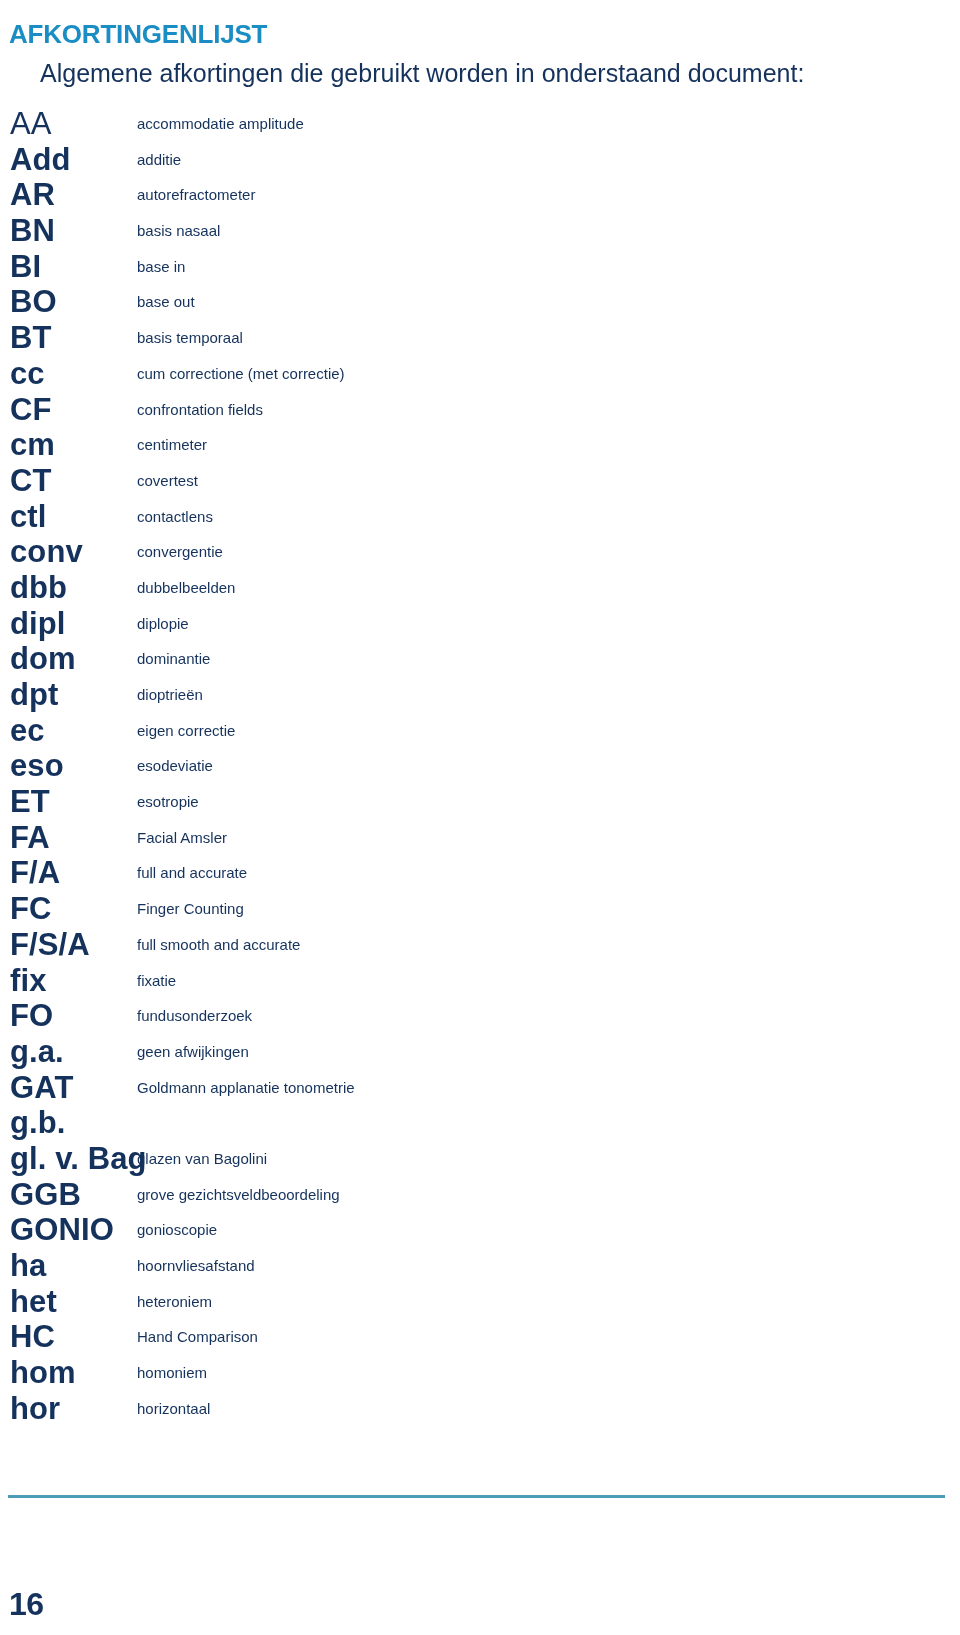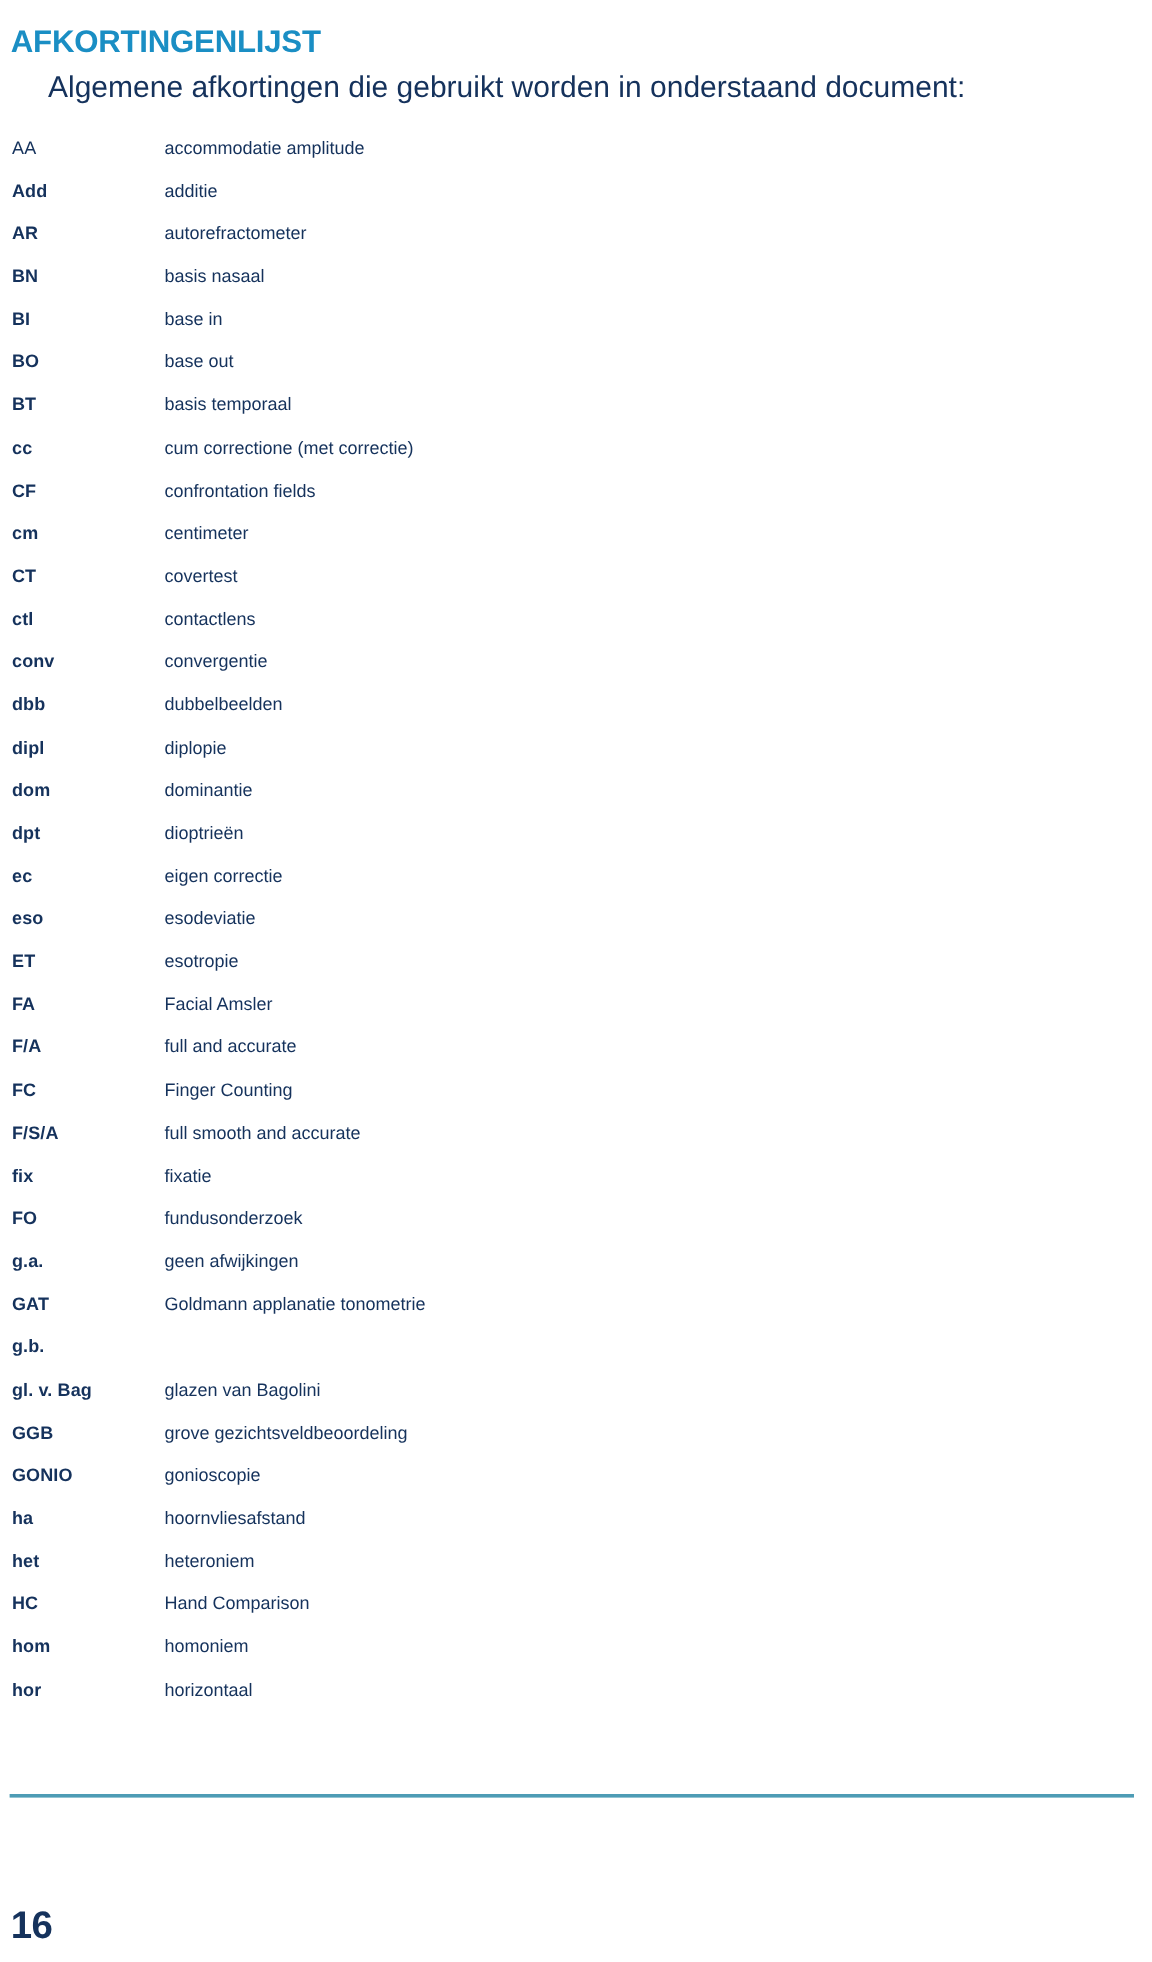--- a/index.html
+++ b/index.html
@@ -57,21 +57,21 @@
   .abbr-row {
     position: relative;
     height: 35.7px;
     line-height: 35.7px;
     white-space: nowrap;
   }
   .abbr-term {
     position: absolute;
     left: 10px;
     top: 0;
-    font-size: 15px;
+    font-size: 31px;
     font-weight: bold;
     color: #15325c;
     letter-spacing: 0.1px;
   }
   .abbr-row.is-regular .abbr-term {
     font-weight: normal;
   }
   .abbr-def {
     position: absolute;
     left: 137px;

